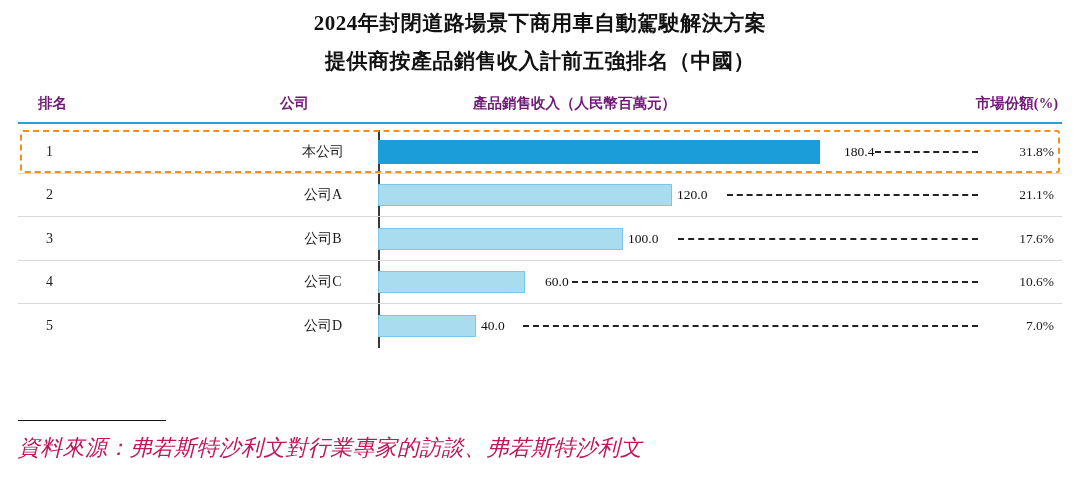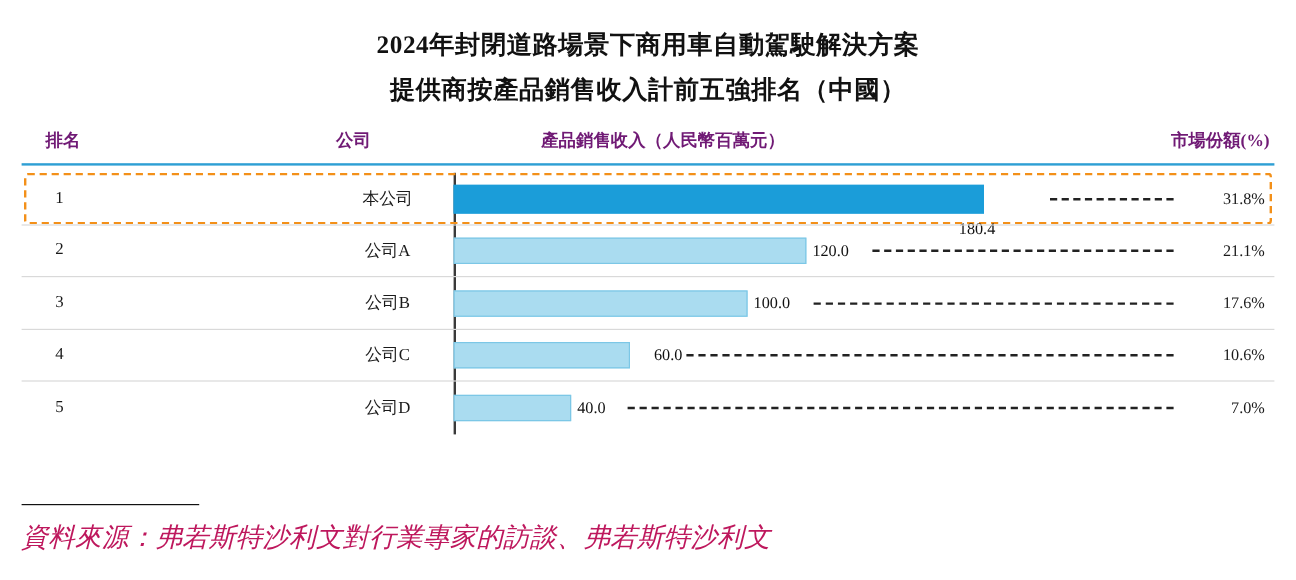--- a/index.html
+++ b/index.html
@@ -15,21 +15,21 @@
     overflow: hidden;
   }
   .page {
     position: relative;
     width: 1080px;
     height: 483px;
   }
 
   
   .title-block {
-    padding-top: 18px;
+    padding-top: 4px;
     text-align: center;
   }
   .title-line {
     font-size: 21px;
     font-weight: bold;
     letter-spacing: 0.5px;
     line-height: 38px;
     color: #111111;
   }
 
@@ -44,21 +44,21 @@
   }
   .header-cell {
     position: absolute;
     font-size: 14.5px;
     font-weight: bold;
     color: #701a75;
     white-space: nowrap;
   }
   .h-rank  { left: 20px;  top: 4px; }
   .h-company { left: 262px; top: 4px; text-align: right; }
-  .h-revenue { left: 433px; top: 4px; }
+  .h-revenue { left: 455px; top: 4px; }
   .h-share  { right: 4px;  top: 4px; }
 
   .header-rule {
     position: absolute;
     left: 0;
     right: 0;
     top: 32px;
     height: 2px;
     background: #2e9fd4;
   }
@@ -207,21 +207,21 @@
     </div>
 
     <div class="rows" id="rows">
       <div class="axis-line"></div>
       <div class="highlight-box"></div>
     <div class="row">
           <div class="rank">1</div>
           <div class="company">本公司</div>
           <div class="bar-wrap">
             <div class="bar highlight" style="width: 441.98px;"></div>
-            <div class="bar-value" style="left: 421px; margin-top: 25px;">180.4</div>
+            <div class="bar-value" style="left: 466px;">180.4</div>
             <div class="dash-line" style="left: 496.98px; width: 103.02px;"></div>
             <div class="share">31.8%</div>
           </div>
           <div class="row-sep"></div>
         </div>
         <div class="row">
           <div class="rank">2</div>
           <div class="company">公司A</div>
           <div class="bar-wrap">
             <div class="bar" style="width: 294px;"></div>

